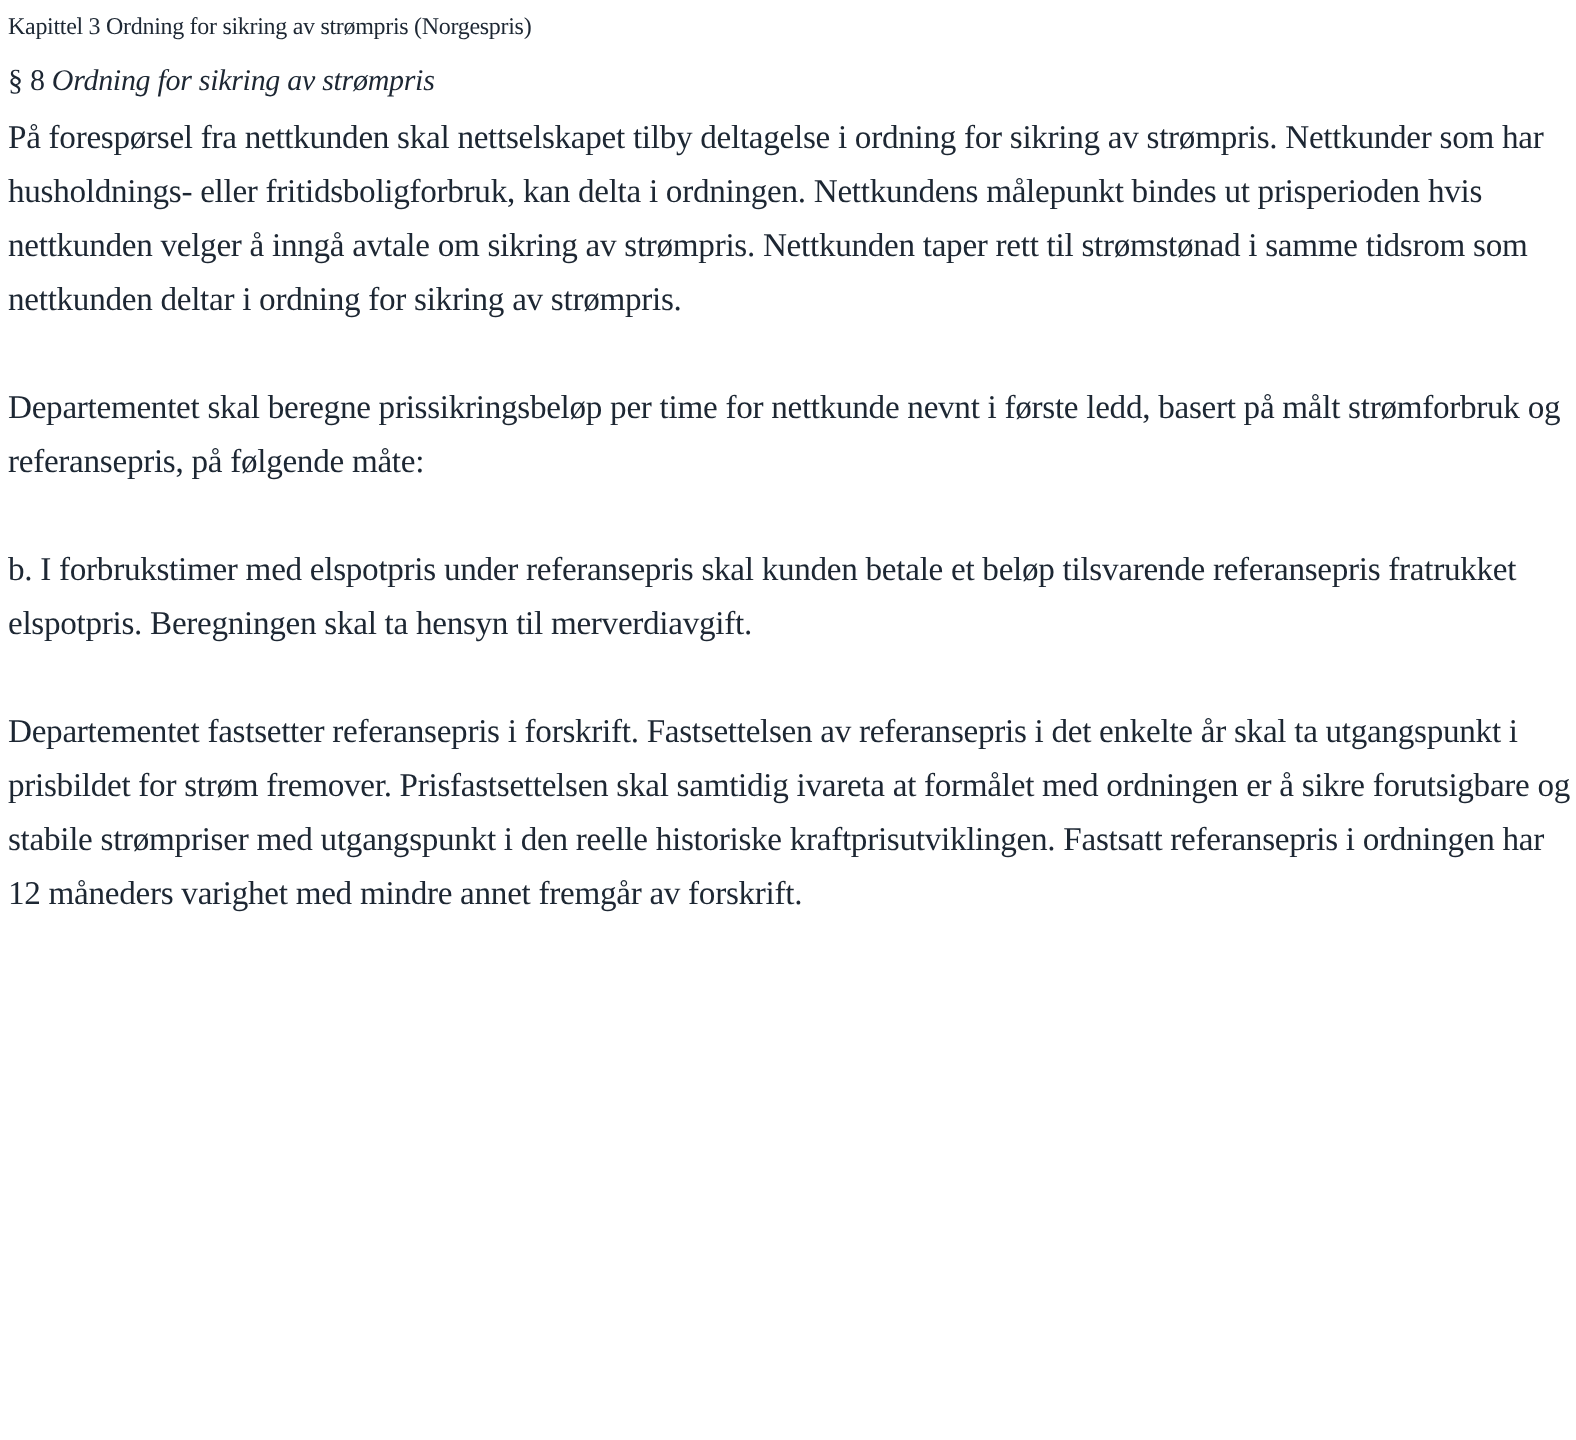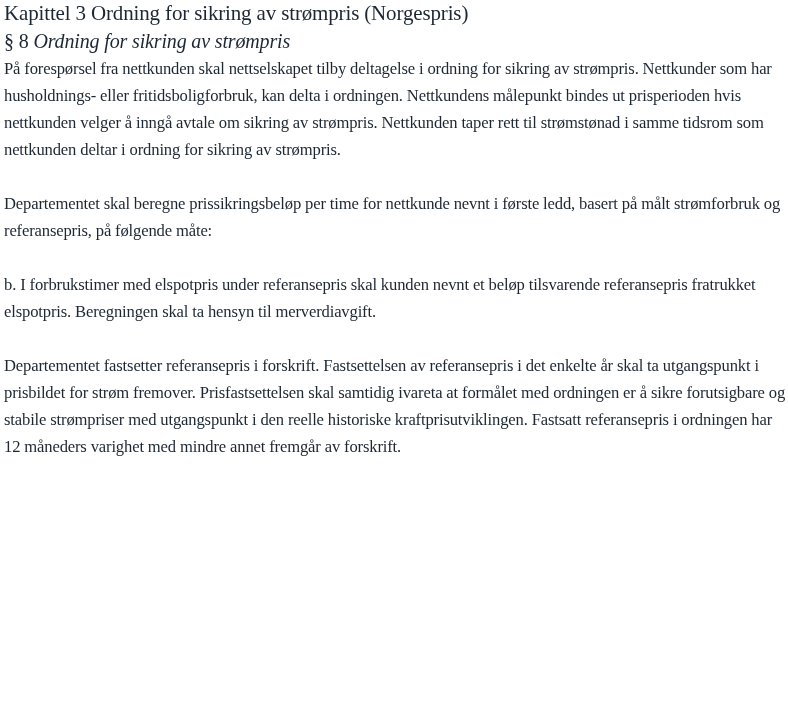--- a/index.html
+++ b/index.html
@@ -20,28 +20,28 @@
     .page {
       position: relative;
       padding: 0 0 0 4px;
     }
     .chapter-title {
       margin: 0;
       padding-top: 0;
       height: 27px;
       line-height: 27px;
       font-weight: normal;
-      font-size: 21px;
+      font-size: 12px;
     }
     .section-heading {
       margin: 1px 0 0 0;
       height: 27px;
       line-height: 27px;
       font-weight: normal;
-      font-size: 20px;
+      font-size: 15px;
     }
     .section-heading .para-title {
       font-style: italic;
     }
     .para {
       margin: 0 0 27px 0;
       padding: 0;
       width: 782px;
     }
     .para.first {
@@ -54,15 +54,15 @@
 <div class="page">
   <h2 class="chapter-title">Kapittel 3 Ordning for sikring av strømpris (Norgespris)</h2>
 
   <h3 class="section-heading">
     <span>§ 8</span>
     <span class="para-title">Ordning for sikring av strømpris</span>
   </h3>
 
   <p class="para first">På forespørsel fra nettkunden skal nettselskapet tilby deltagelse i ordning for sikring av strømpris. Nettkunder som har husholdnings- eller fritidsboligforbruk, kan delta i ordningen. Nettkundens målepunkt bindes ut prisperioden hvis nettkunden velger å inngå avtale om sikring av strømpris. Nettkunden taper rett til strømstønad i samme tidsrom som nettkunden deltar i ordning for sikring av strømpris.</p>
   <p class="para">Departementet skal beregne prissikringsbeløp per time for nettkunde nevnt i første ledd, basert på målt strømforbruk og referansepris, på følgende måte:</p>
-  <p class="para">b. I forbrukstimer med elspotpris under referansepris skal kunden nevnt et beløp tilsvarende referansepris fratrukket elspotpris. Beregningen skal ta hensyn til merverdiavgift.</p>
+  <p class="para">b. I forbrukstimer med elspotpris under referansepris skal kunden betale et beløp tilsvarende referansepris fratrukket elspotpris. Beregningen skal ta hensyn til merverdiavgift.</p>
   <p class="para">Departementet fastsetter referansepris i forskrift. Fastsettelsen av referansepris i det enkelte år skal ta utgangspunkt i prisbildet for strøm fremover. Prisfastsettelsen skal samtidig ivareta at formålet med ordningen er å sikre forutsigbare og stabile strømpriser med utgangspunkt i den reelle historiske kraftprisutviklingen. Fastsatt referansepris i ordningen har 12 måneders varighet med mindre annet fremgår av forskrift.</p>
 </div>
 
 </body></html>

